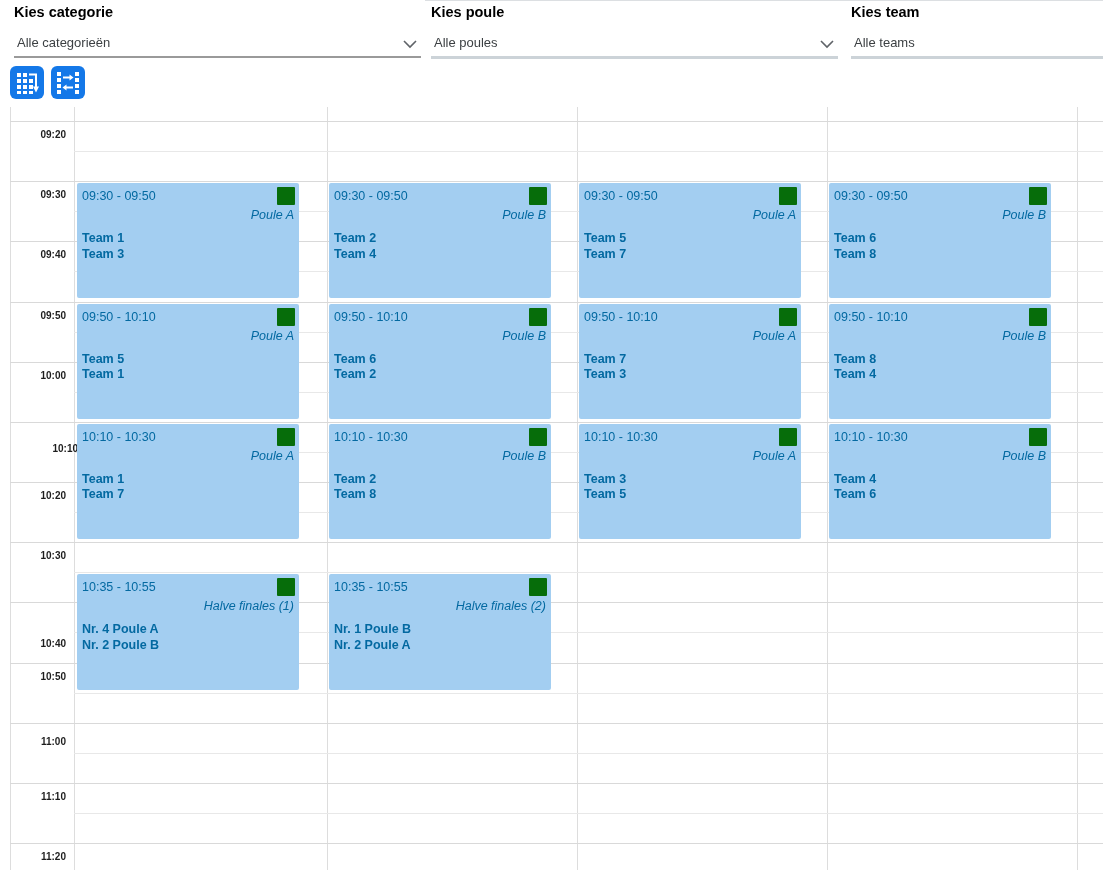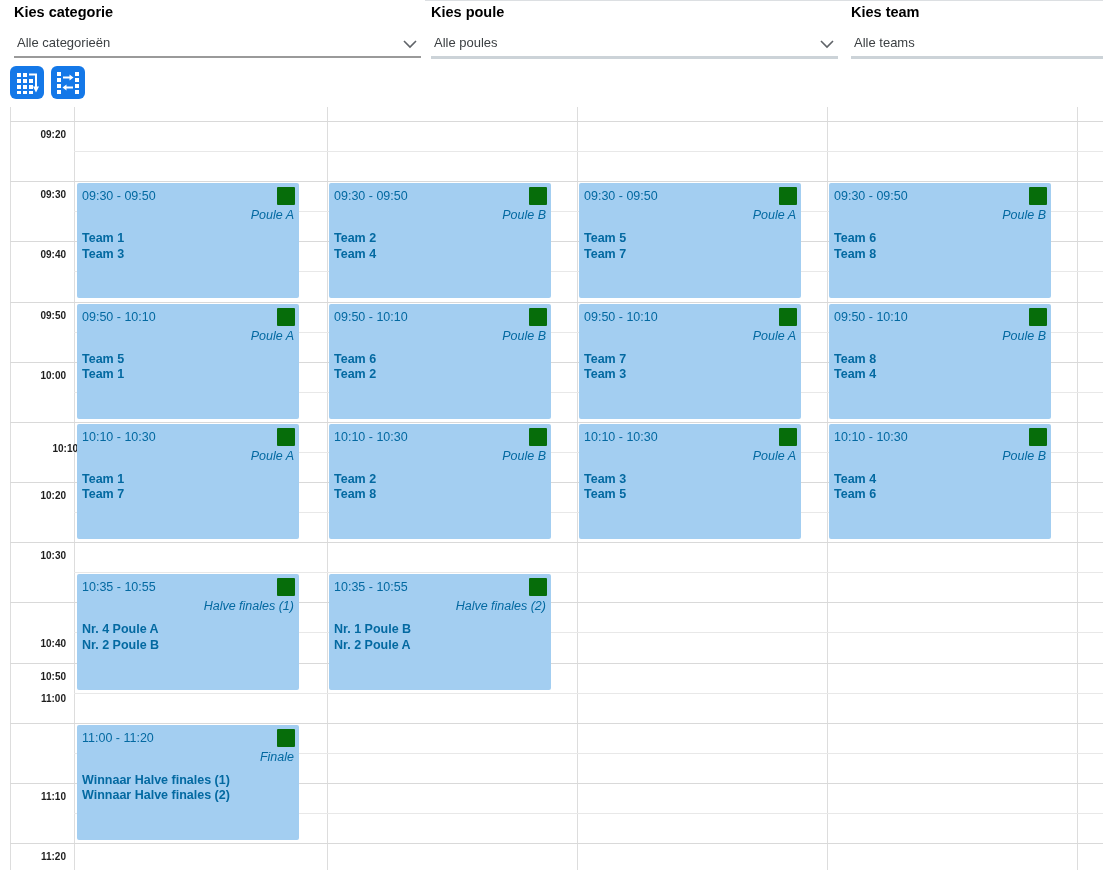--- a/index.html
+++ b/index.html
@@ -152,21 +152,21 @@
       <div class="hline minor" style="top: 572.27px;"></div>
       <div class="tlabel" style="top: 543.19px;">10:30</div>
       <div class="hline" style="top: 602.36px;"></div>
       <div class="hline minor" style="top: 632.44px;"></div>
       <div class="tlabel" style="top: 631px;">10:40</div>
       <div class="hline" style="top: 662.53px;"></div>
       <div class="hline minor" style="top: 692.61px;"></div>
       <div class="tlabel" style="top: 663.53px;">10:50</div>
       <div class="hline" style="top: 722.7px;"></div>
       <div class="hline minor" style="top: 752.78px;"></div>
-      <div class="tlabel" style="top: 686px;">11:00</div>
+      <div class="tlabel" style="top: 729px;">11:00</div>
       <div class="hline" style="top: 782.87px;"></div>
       <div class="hline minor" style="top: 812.95px;"></div>
       <div class="tlabel" style="top: 783.87px;">11:10</div>
       <div class="hline" style="top: 843.04px;"></div>
       <div class="tlabel" style="top: 844.04px;">11:20</div>
       <div class="card" style="top: 183.17px; left: 77px; height: 115.34px;">
         <div class="ctime">09:30 - 09:50</div>
         <div class="ind"></div>
         <div class="cgroup">Poule A</div>
         <div class="cteams">
@@ -284,24 +284,15 @@
       </div>
       <div class="card" style="top: 574.275px; left: 329px; height: 115.34px;">
         <div class="ctime">10:35 - 10:55</div>
         <div class="ind"></div>
         <div class="cgroup">Halve finales (2)</div>
         <div class="cteams">
           <div class="tname">Nr. 1 Poule B</div>
           <div class="tname">Nr. 2 Poule A</div>
         </div>
       </div>
-      <div class="card" style="top: 724.7px; left: 77px; height: 115.34px;">
-        <div class="ctime">11:00 - 11:20</div>
-        <div class="ind"></div>
-        <div class="cgroup">Finale</div>
-        <div class="cteams">
-          <div class="tname">Winnaar Halve finales (1)</div>
-          <div class="tname">Winnaar Halve finales (2)</div>
-        </div>
-      </div>
     </div>
 
 </div>
 
 </body></html>

